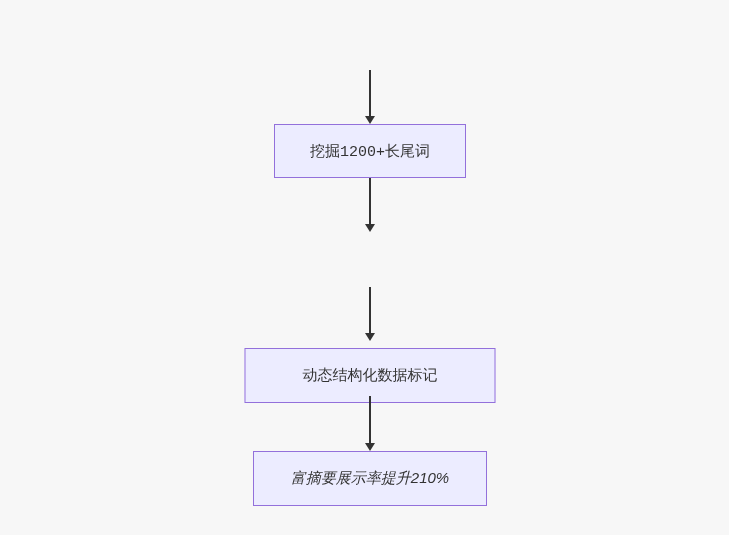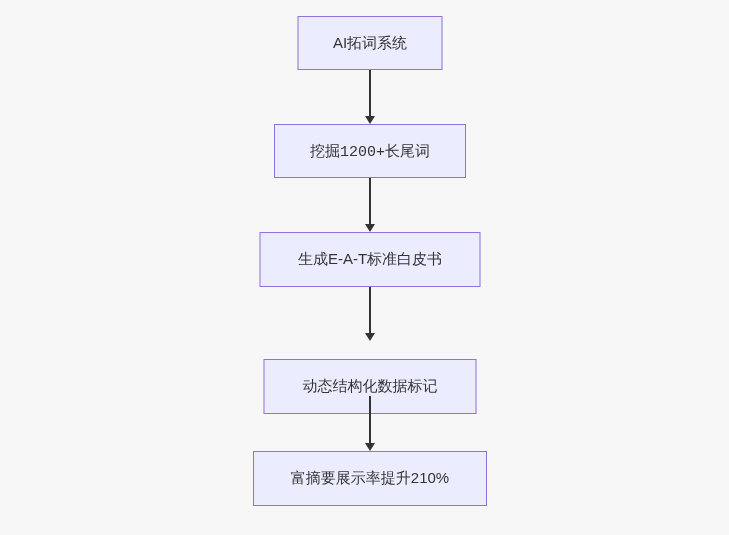--- a/index.html
+++ b/index.html
@@ -25,21 +25,21 @@
     border-width: 1px;
     display: flex;
     align-items: center;
     justify-content: center;
     font-size: 15px;
     white-space: nowrap;
   }
   .node-1 { top: 16px;  width: 145px; }
   .node-2 { top: 124px; width: 192px; }
   .node-3 { top: 232px; width: 221px; height: 55px; }
-  .node-4 { top: 359px; width: 213px; height: 55px; }
+  .node-4 { top: 348px; width: 251px; height: 55px; }
   .node-5 { top: 451px; width: 234px; height: 55px; }
 
   .flow-arrow {
     position: absolute;
     left: 370px;
     transform: translateX(-50%);
     width: 10px;
     display: flex;
     flex-direction: column;
     align-items: center;
@@ -59,53 +59,47 @@
     border-right: 5px solid transparent;
     border-top-width: 8px;
     border-top-style: solid;
   }
 </style>
 </head>
 <body>
 
 <div class="canvas" style="background: rgb(247, 247, 247);">
 
-  <div class="flow-node node-1" style="background: rgb(236, 236, 255); border-color: rgb(147, 112, 219); color: rgb(51, 51, 51);">
-    <span>AI拓词系统</span>
-  </div>
 
   <div class="flow-arrow arrow-1">
     <div class="arrow-line" style="background: rgb(51, 51, 51);"></div>
     <div class="arrowhead" style="border-top-color: rgb(51, 51, 51);"></div>
   </div>
 
   <div class="flow-node node-2" style="background: rgb(236, 236, 255); border-color: rgb(147, 112, 219); color: rgb(51, 51, 51); font-family: Liberation Mono, monospace;">
     <span>挖掘1200+长尾词</span>
   </div>
 
   <div class="flow-arrow arrow-2">
     <div class="arrow-line" style="background: rgb(51, 51, 51);"></div>
     <div class="arrowhead" style="border-top-color: rgb(51, 51, 51);"></div>
   </div>
 
-  <div class="flow-node node-3" style="background: rgb(236, 236, 255); border-color: rgb(147, 112, 219); color: rgb(51, 51, 51);">
-    <span>生成E-A-T标准白皮书</span>
-  </div>
 
   <div class="flow-arrow arrow-3">
     <div class="arrow-line" style="background: rgb(51, 51, 51);"></div>
     <div class="arrowhead" style="border-top-color: rgb(51, 51, 51);"></div>
   </div>
 
   <div class="flow-node node-4" style="background: rgb(236, 236, 255); border-color: rgb(147, 112, 219); color: rgb(51, 51, 51);">
     <span>动态结构化数据标记</span>
   </div>
 
   <div class="flow-arrow arrow-4">
     <div class="arrow-line" style="background: rgb(51, 51, 51);"></div>
     <div class="arrowhead" style="border-top-color: rgb(51, 51, 51);"></div>
   </div>
 
-  <div class="flow-node node-5" style="background: rgb(236, 236, 255); border-color: rgb(147, 112, 219); color: rgb(51, 51, 51);">
+  <div class="flow-node node-5" style="background: rgb(236, 236, 255); border-color: rgb(147, 112, 219); color: rgb(51, 51, 51); font-style: italic;">
     <span>富摘要展示率提升210%</span>
   </div>
 
 </div>
 
 </body></html>

